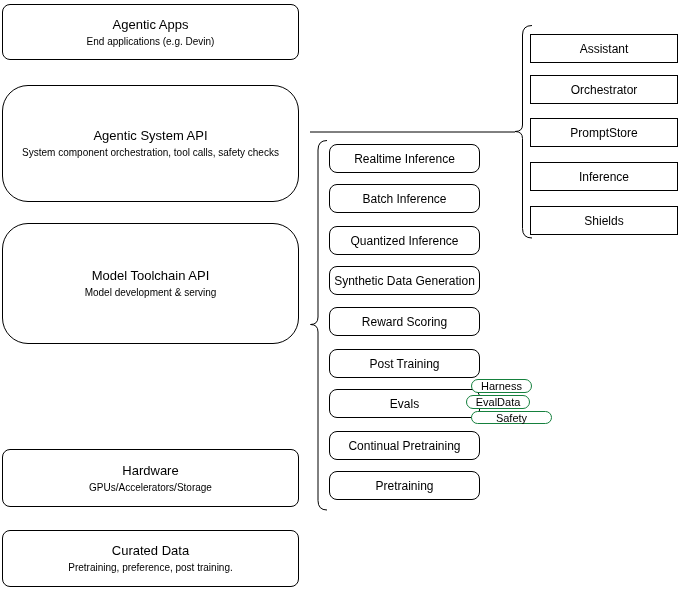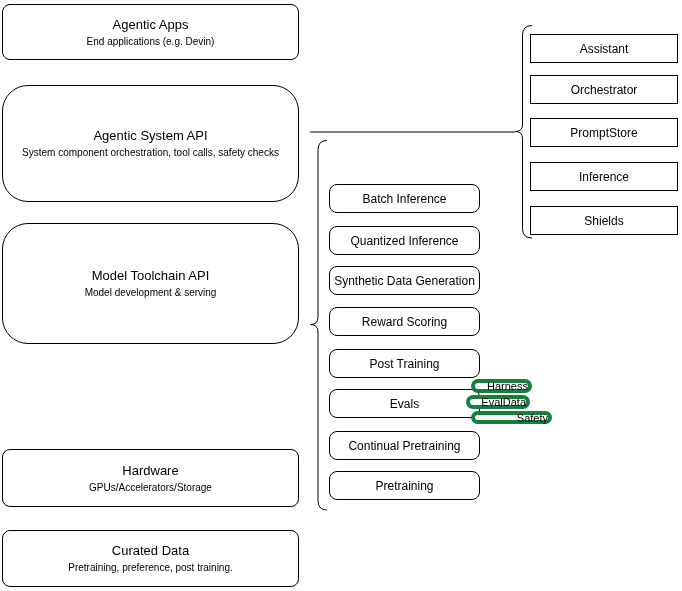--- a/index.html
+++ b/index.html
@@ -53,26 +53,26 @@
     left: 530px;
     width: 148px;
     height: 29px;
     border-radius: 0;
     font-size: 12px;
     white-space: nowrap;
   }
   .tag {
     position: absolute;
     box-sizing: border-box;
-    border: 4px solid #15803d;
+    border: 1px solid #15803d;
     background: #ffffff;
     border-radius: 8px;
     display: flex;
     align-items: center;
-    justify-content: flex-end;
+    justify-content: center;
     font-size: 11px;
     white-space: nowrap;
     z-index: 5;
   }
   .wires {
     position: absolute;
     left: 0;
     top: 0;
     width: 682px;
     height: 591px;
@@ -112,20 +112,23 @@
   <div class="node stack-box r8" style="top:449px; height:58px;">
     <div class="stack-title">Hardware</div>
     <div class="stack-subtitle">GPUs/Accelerators/Storage</div>
   </div>
 
   <div class="node stack-box r8" style="top:530px; height:57px;">
     <div class="stack-title">Curated Data</div>
     <div class="stack-subtitle">Pretraining, preference, post training.</div>
   </div>
 
+  <div class="node mid-box" style="top:144px;">
+    <span>Realtime Inference</span>
+  </div>
   <div class="node mid-box" style="top:184px;">
     <span>Batch Inference</span>
   </div>
   <div class="node mid-box" style="top:226px;">
     <span>Quantized Inference</span>
   </div>
   <div class="node mid-box" style="top:266px;">
     <span>Synthetic Data Generation</span>
   </div>
   <div class="node mid-box" style="top:307px;">

